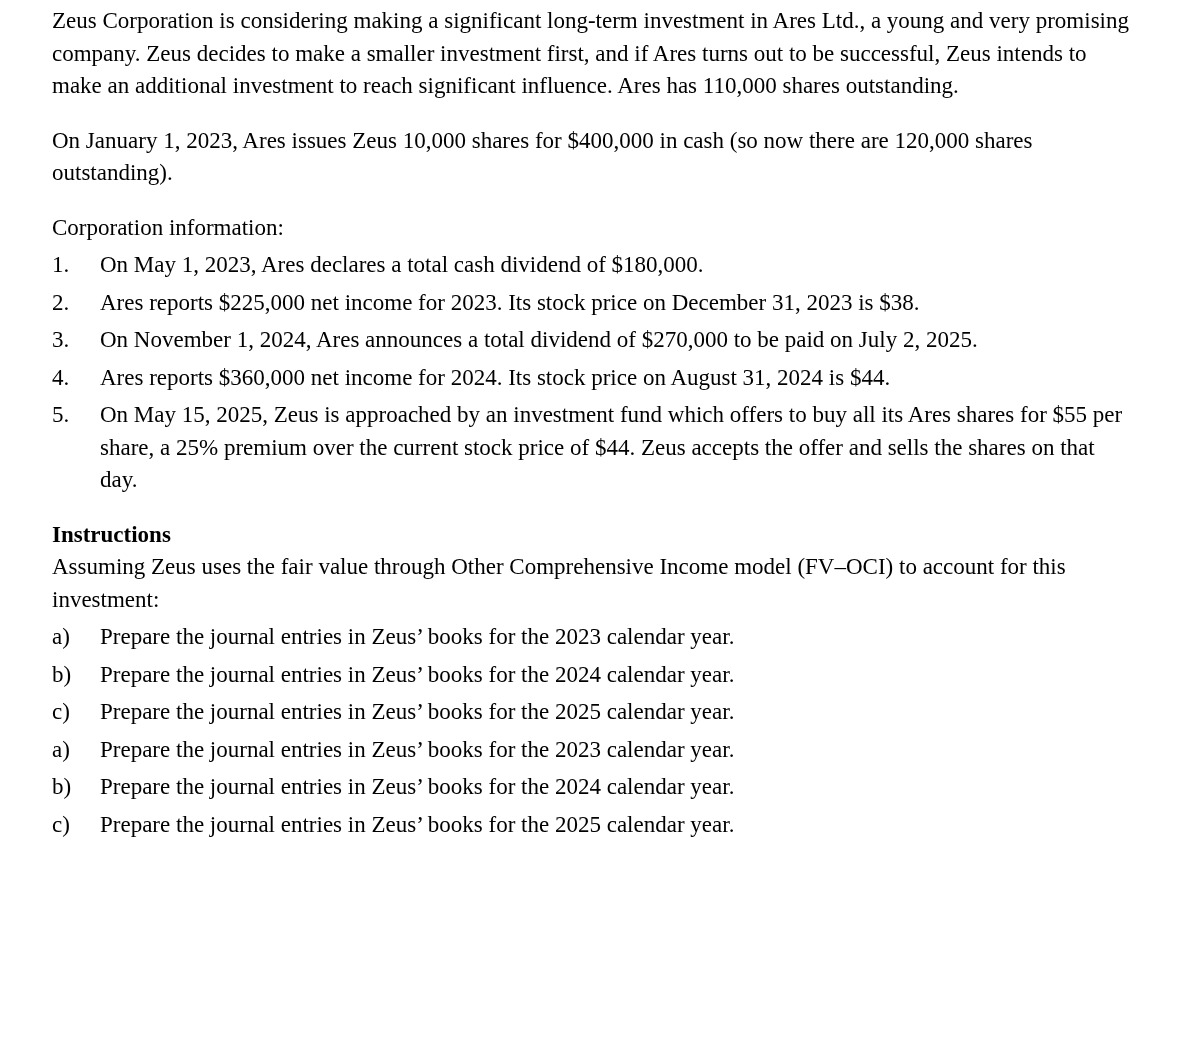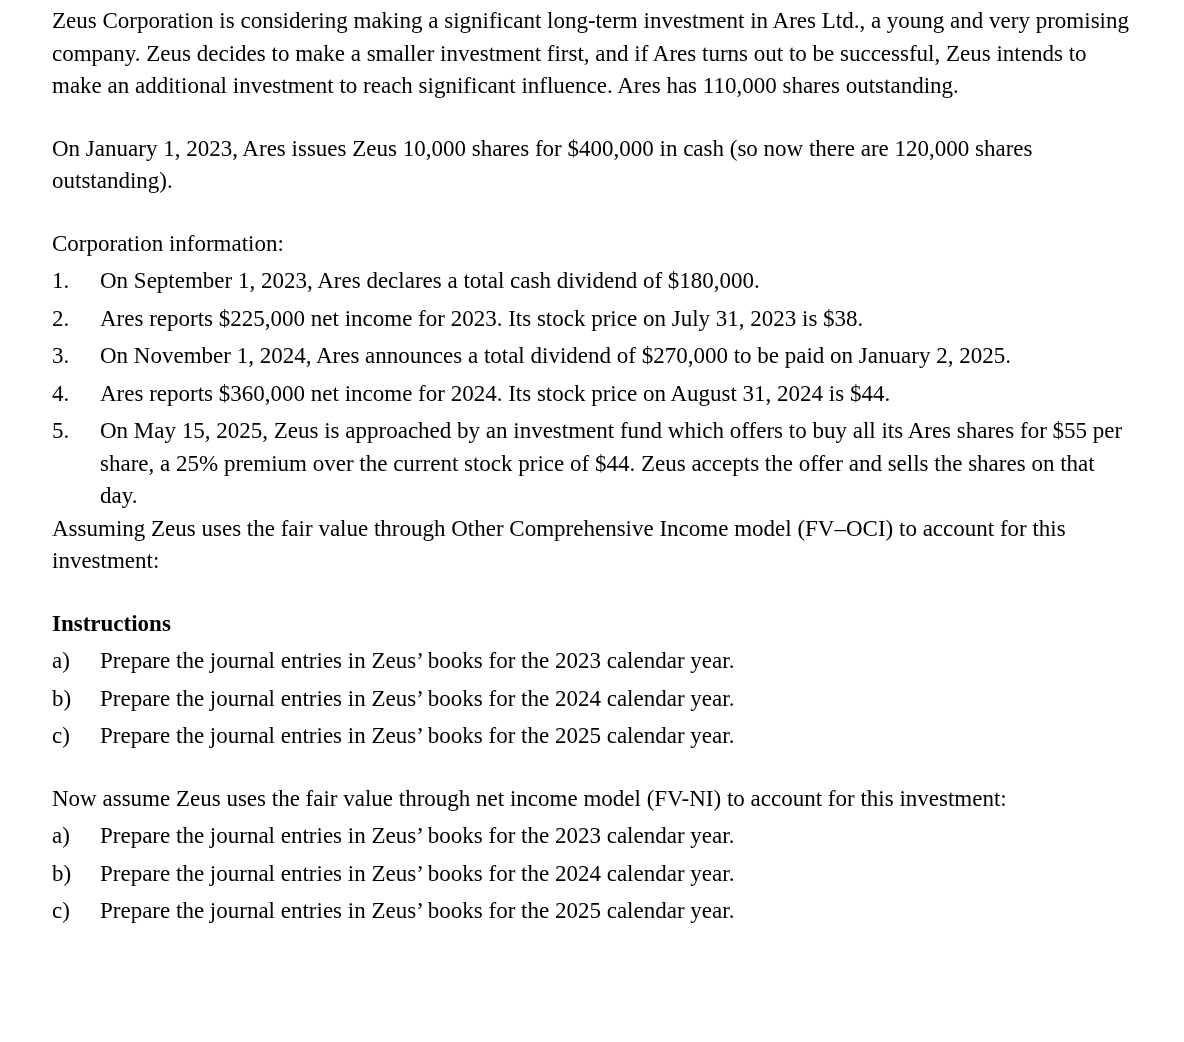--- a/index.html
+++ b/index.html
@@ -11,81 +11,80 @@
     color: #000000;
     font-size: 23px;
     line-height: 32.5px;
     overflow: hidden;
   }
   .page {
     padding: 5px 50px 0 52px;
     width: 1184px;
   }
   .para { margin: 0; }
-  .sec-gap { margin-top: 30px; }
+  .sec-gap { margin-top: 22px; }
   .heading-bold { font-weight: bold; }
   .list { margin-top: 0; }
   .li { display: flex; margin-top: 5px; }
   .li .marker { flex: 0 0 48px; }
   .li .li-text { flex: 1 1 auto; }
 </style>
 </head>
 <body>
 
 <div class="page">
 
   <p class="para">Zeus Corporation is considering making a significant long-term investment in Ares Ltd., a young and very promising company. Zeus decides to make a smaller investment first, and if Ares turns out to be successful, Zeus intends to make an additional investment to reach significant influence. Ares has 110,000 shares outstanding.</p>
 
   <p class="para sec-gap">On January 1, 2023, Ares issues Zeus 10,000 shares for $400,000 in cash (so now there are 120,000 shares outstanding).</p>
 
   <p class="para sec-gap">Corporation information:</p>
 
   <div class="list">
     <div class="li">
       <span class="marker">1.</span>
-      <span class="li-text">On September 1, 2023, Ares declares a total cash dividend of $180,000.</span>
+      <span class="li-text">On May 1, 2023, Ares declares a total cash dividend of $180,000.</span>
     </div>
     <div class="li">
       <span class="marker">2.</span>
-      <span class="li-text">Ares reports $225,000 net income for 2023. Its stock price on July 31, 2023 is $38.</span>
+      <span class="li-text">Ares reports $225,000 net income for 2023. Its stock price on December 31, 2023 is $38.</span>
     </div>
     <div class="li">
       <span class="marker">3.</span>
-      <span class="li-text">On November 1, 2024, Ares announces a total dividend of $270,000 to be paid on January 2, 2025.</span>
+      <span class="li-text">On November 1, 2024, Ares announces a total dividend of $270,000 to be paid on July 2, 2025.</span>
     </div>
     <div class="li">
       <span class="marker">4.</span>
       <span class="li-text">Ares reports $360,000 net income for 2024. Its stock price on August 31, 2024 is $44.</span>
     </div>
     <div class="li">
       <span class="marker">5.</span>
       <span class="li-text">On May 15, 2025, Zeus is approached by an investment fund which offers to buy all its Ares shares for $55 per share, a 25% premium over the current stock price of $44. Zeus accepts the offer and sells the shares on that day.</span>
     </div>
   </div>
 
+  <p class="para sec-gap heading-bold">Instructions</p>
+
   <p class="para">Assuming Zeus uses the fair value through Other Comprehensive Income model (FV–OCI) to account for this investment:</p>
-
-  <p class="para sec-gap heading-bold">Instructions</p>
 
   <div class="list">
     <div class="li">
       <span class="marker">a)</span>
       <span class="li-text">Prepare the journal entries in Zeus’ books for the 2023 calendar year.</span>
     </div>
     <div class="li">
       <span class="marker">b)</span>
       <span class="li-text">Prepare the journal entries in Zeus’ books for the 2024 calendar year.</span>
     </div>
     <div class="li">
       <span class="marker">c)</span>
       <span class="li-text">Prepare the journal entries in Zeus’ books for the 2025 calendar year.</span>
     </div>
   </div>
 
-  <p class="para sec-gap">Now assume Zeus uses the fair value through net income model (FV-NI) to account for this investment:</p>
 
   <div class="list">
     <div class="li">
       <span class="marker">a)</span>
       <span class="li-text">Prepare the journal entries in Zeus’ books for the 2023 calendar year.</span>
     </div>
     <div class="li">
       <span class="marker">b)</span>
       <span class="li-text">Prepare the journal entries in Zeus’ books for the 2024 calendar year.</span>
     </div>

